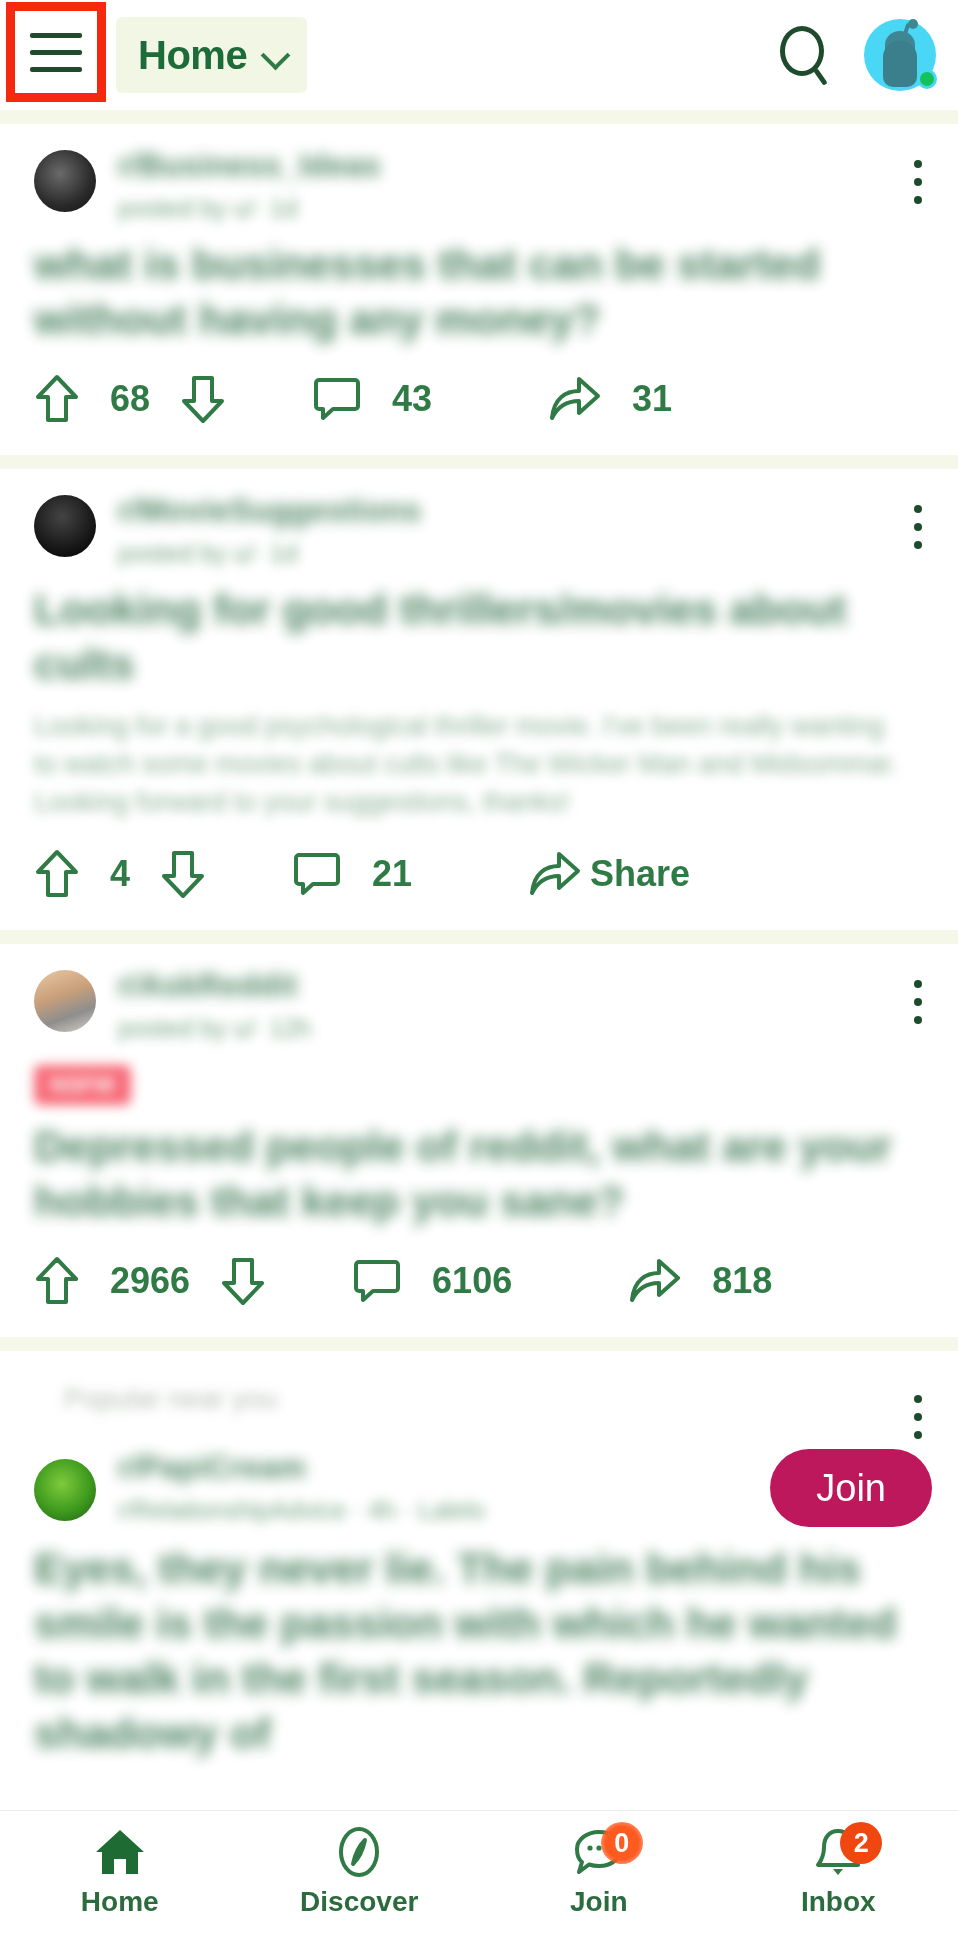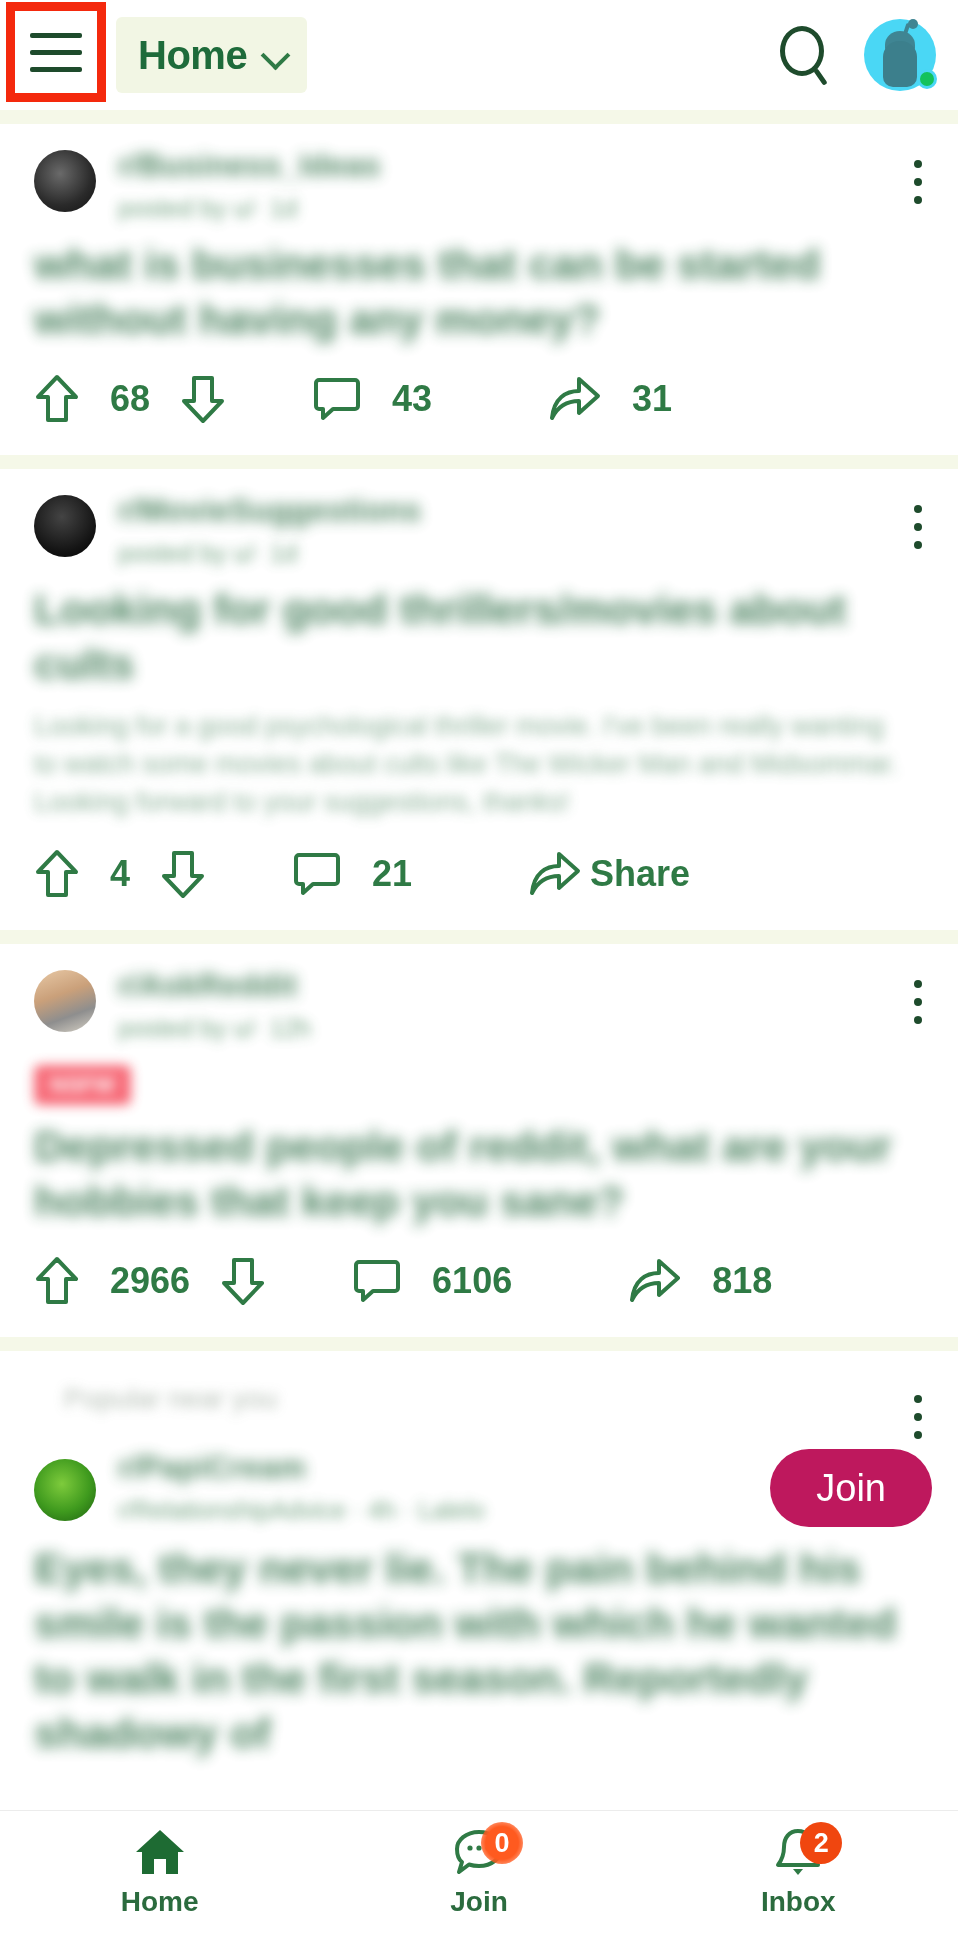--- a/index.html
+++ b/index.html
@@ -427,20 +427,29 @@
 
     <div class="nav-item">
       <span class="nav-ic">
         <svg viewBox="0 0 56 52" width="56" height="52">
             <path d="M28 4 L52 26 L46 26 L46 48 L34 48 L34 33 L22 33 L22 48 L10 48 L10 26 L4 26 Z" fill="#1e6b33"></path>
           </svg>
       </span>
       <span class="nav-label">Home</span>
     </div>
 
+    <div class="nav-item">
+      <span class="nav-ic">
+        <svg viewBox="0 0 56 52" width="56" height="52">
+          <ellipse cx="28" cy="26" rx="18" ry="23" fill="none" stroke="#2f7a45" stroke-width="4"></ellipse>
+          <path d="M34 14 C28 20 24 28 22 38 C28 32 32 24 34 14 Z" fill="none" stroke="#2f7a45" stroke-width="4" stroke-linejoin="round"></path>
+        </svg>
+      </span>
+      <span class="nav-label">Discover</span>
+    </div>
 
 
     <div class="nav-item">
       <span class="nav-ic">
         <svg viewBox="0 0 56 52" width="56" height="52">
           <path d="M28 6 C41 6 50 14 50 23 C50 32 41 40 28 40 C24 40 21 39.5 18 38.5 L8 46 L11 36 C7 33 6 28 6 23 C6 14 15 6 28 6 Z" fill="none" stroke="#2f7a45" stroke-width="4" stroke-linejoin="round"></path>
           <circle cx="19" cy="22" r="2.6" fill="#2f7a45"></circle>
           <circle cx="28" cy="22" r="2.6" fill="#2f7a45"></circle>
           <circle cx="37" cy="22" r="2.6" fill="#2f7a45"></circle>
         </svg>

